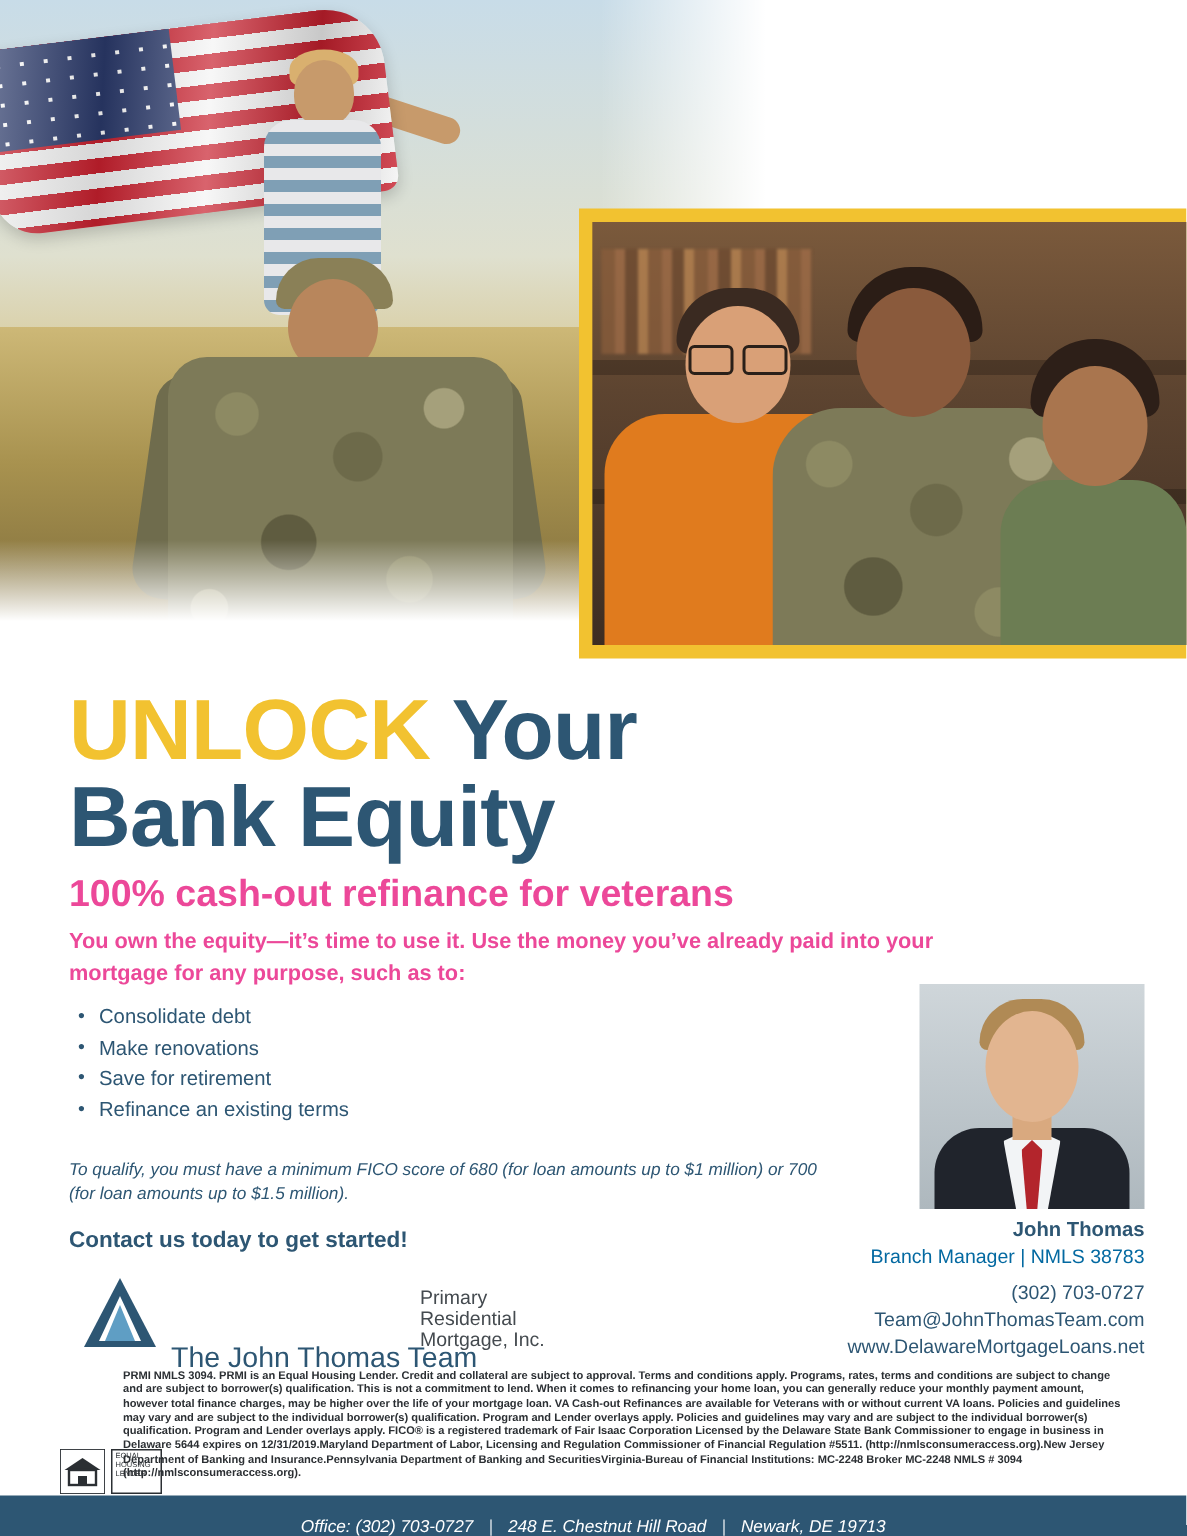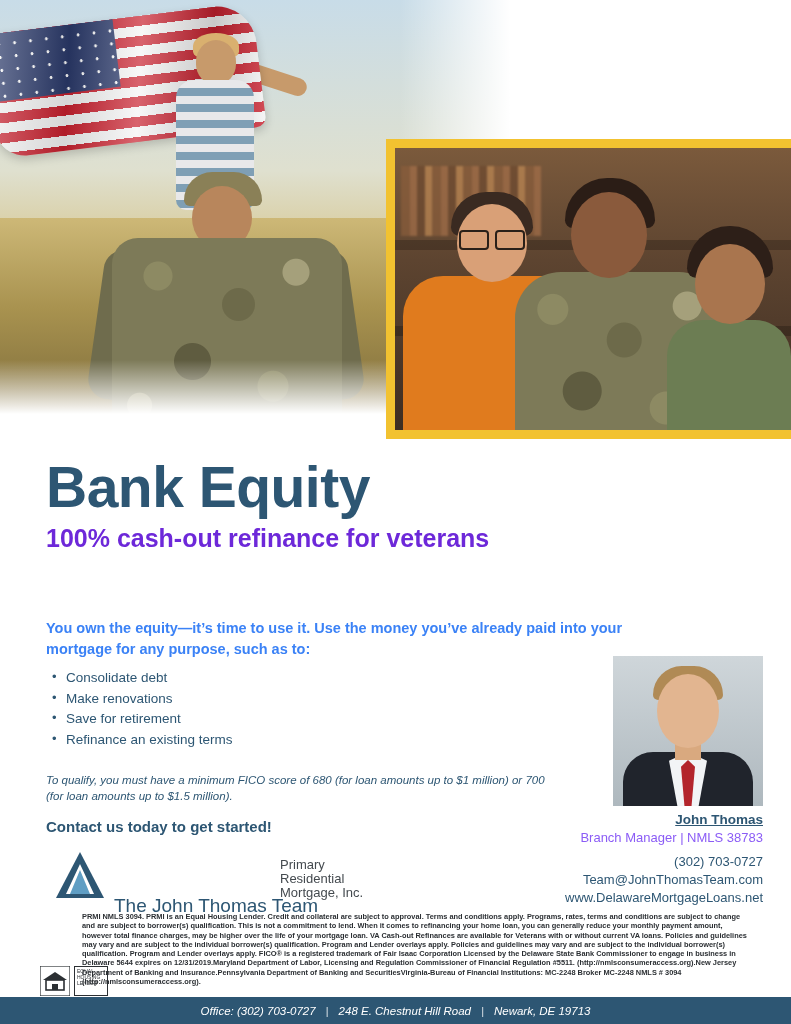--- a/index.html
+++ b/index.html
@@ -247,32 +247,32 @@
     font-weight: bold;
     letter-spacing: -0.5px;
   }
   .h-unlock { color: #f2c230; }
   .h-your   { color: #2d5673; }
   .h-line2  { color: #2d5673; }
   .sub {
     margin-top: 8px;
     font-size: 25px;
     font-weight: bold;
-    color: #6d28d9;
+    color: #ec4899;
   }
 
   
   .intro {
     position: absolute;
     left: 46px; top: 618px;
     width: 600px;
     font-size: 14.5px;
     line-height: 21px;
     font-weight: bold;
-    color: #3b82f6;
+    color: #ec4899;
   }
   .bullets {
     position: absolute;
     left: 50px; top: 668px;
     width: 420px;
     font-size: 13.5px;
     line-height: 20.5px;
     color: #2d5673;
     list-style: none;
     margin: 0; padding: 0;
@@ -351,28 +351,27 @@
   .ap-shirt{ position:absolute; left:56px; top:96px; width:38px; height:54px; background:#f2f4f6; clip-path: polygon(50% 0, 100% 16%, 78% 100%, 22% 100%, 0 16%); }
   .ap-tie  { position:absolute; left:68px; top:104px; width:14px; height:48px; background:#b3252c; clip-path: polygon(50% 0, 100% 14%, 74% 100%, 26% 100%, 0 14%); }
 
   .agent-name {
     position: absolute;
     right: 28px; top: 812px;
     text-align: right;
     font-size: 13.5px;
     font-weight: bold;
     color: #2d5673;
-    text-decoration: underline;
   }
   .agent-title {
     position: absolute;
     right: 28px; top: 830px;
     text-align: right;
     font-size: 13px;
-    color: #8b5cf6;
+    color: #0369a1;
   }
   .agent-phone {
     position: absolute;
     right: 28px; top: 854px;
     text-align: right;
     font-size: 13px;
     color: #2d5673;
   }
   .agent-email {
     position: absolute;
@@ -422,21 +421,21 @@
   
   .footer {
     position: absolute;
     left: 0; bottom: 0;
     width: 791px; height: 27px;
     background: #2d5673;
     color: #ffffff;
     font-size: 11.5px;
     font-style: italic;
     display: flex;
-    align-items: center;
+    align-items: flex-end;
     justify-content: center;
     gap: 10px;
   }
   .footer .sep { opacity: .8; }
 </style>
 </head>
 <body>
 
 <div class="hero">
 
@@ -484,20 +483,24 @@
       <div class="w-head"></div>
 
       <div class="c-body"></div>
       <div class="c-hair"></div>
       <div class="c-head"></div>
     </div>
   </div>
 </div>
 
 <div class="headline">
+  <div class="h-line1">
+    <span class="h-unlock">UNLOCK</span>
+    <span class="h-your">Your</span>
+  </div>
   <div class="h-line2">Bank Equity</div>
   <div class="sub">100% cash-out refinance for veterans</div>
 </div>
 
 <div class="intro">You own the equity—it’s time to use it. Use the money you’ve already paid into your mortgage for any purpose, such as to:</div>
 
 <ul class="bullets">
   <li>Consolidate debt</li>
   <li>Make renovations</li>
   <li>Save for retirement</li>

